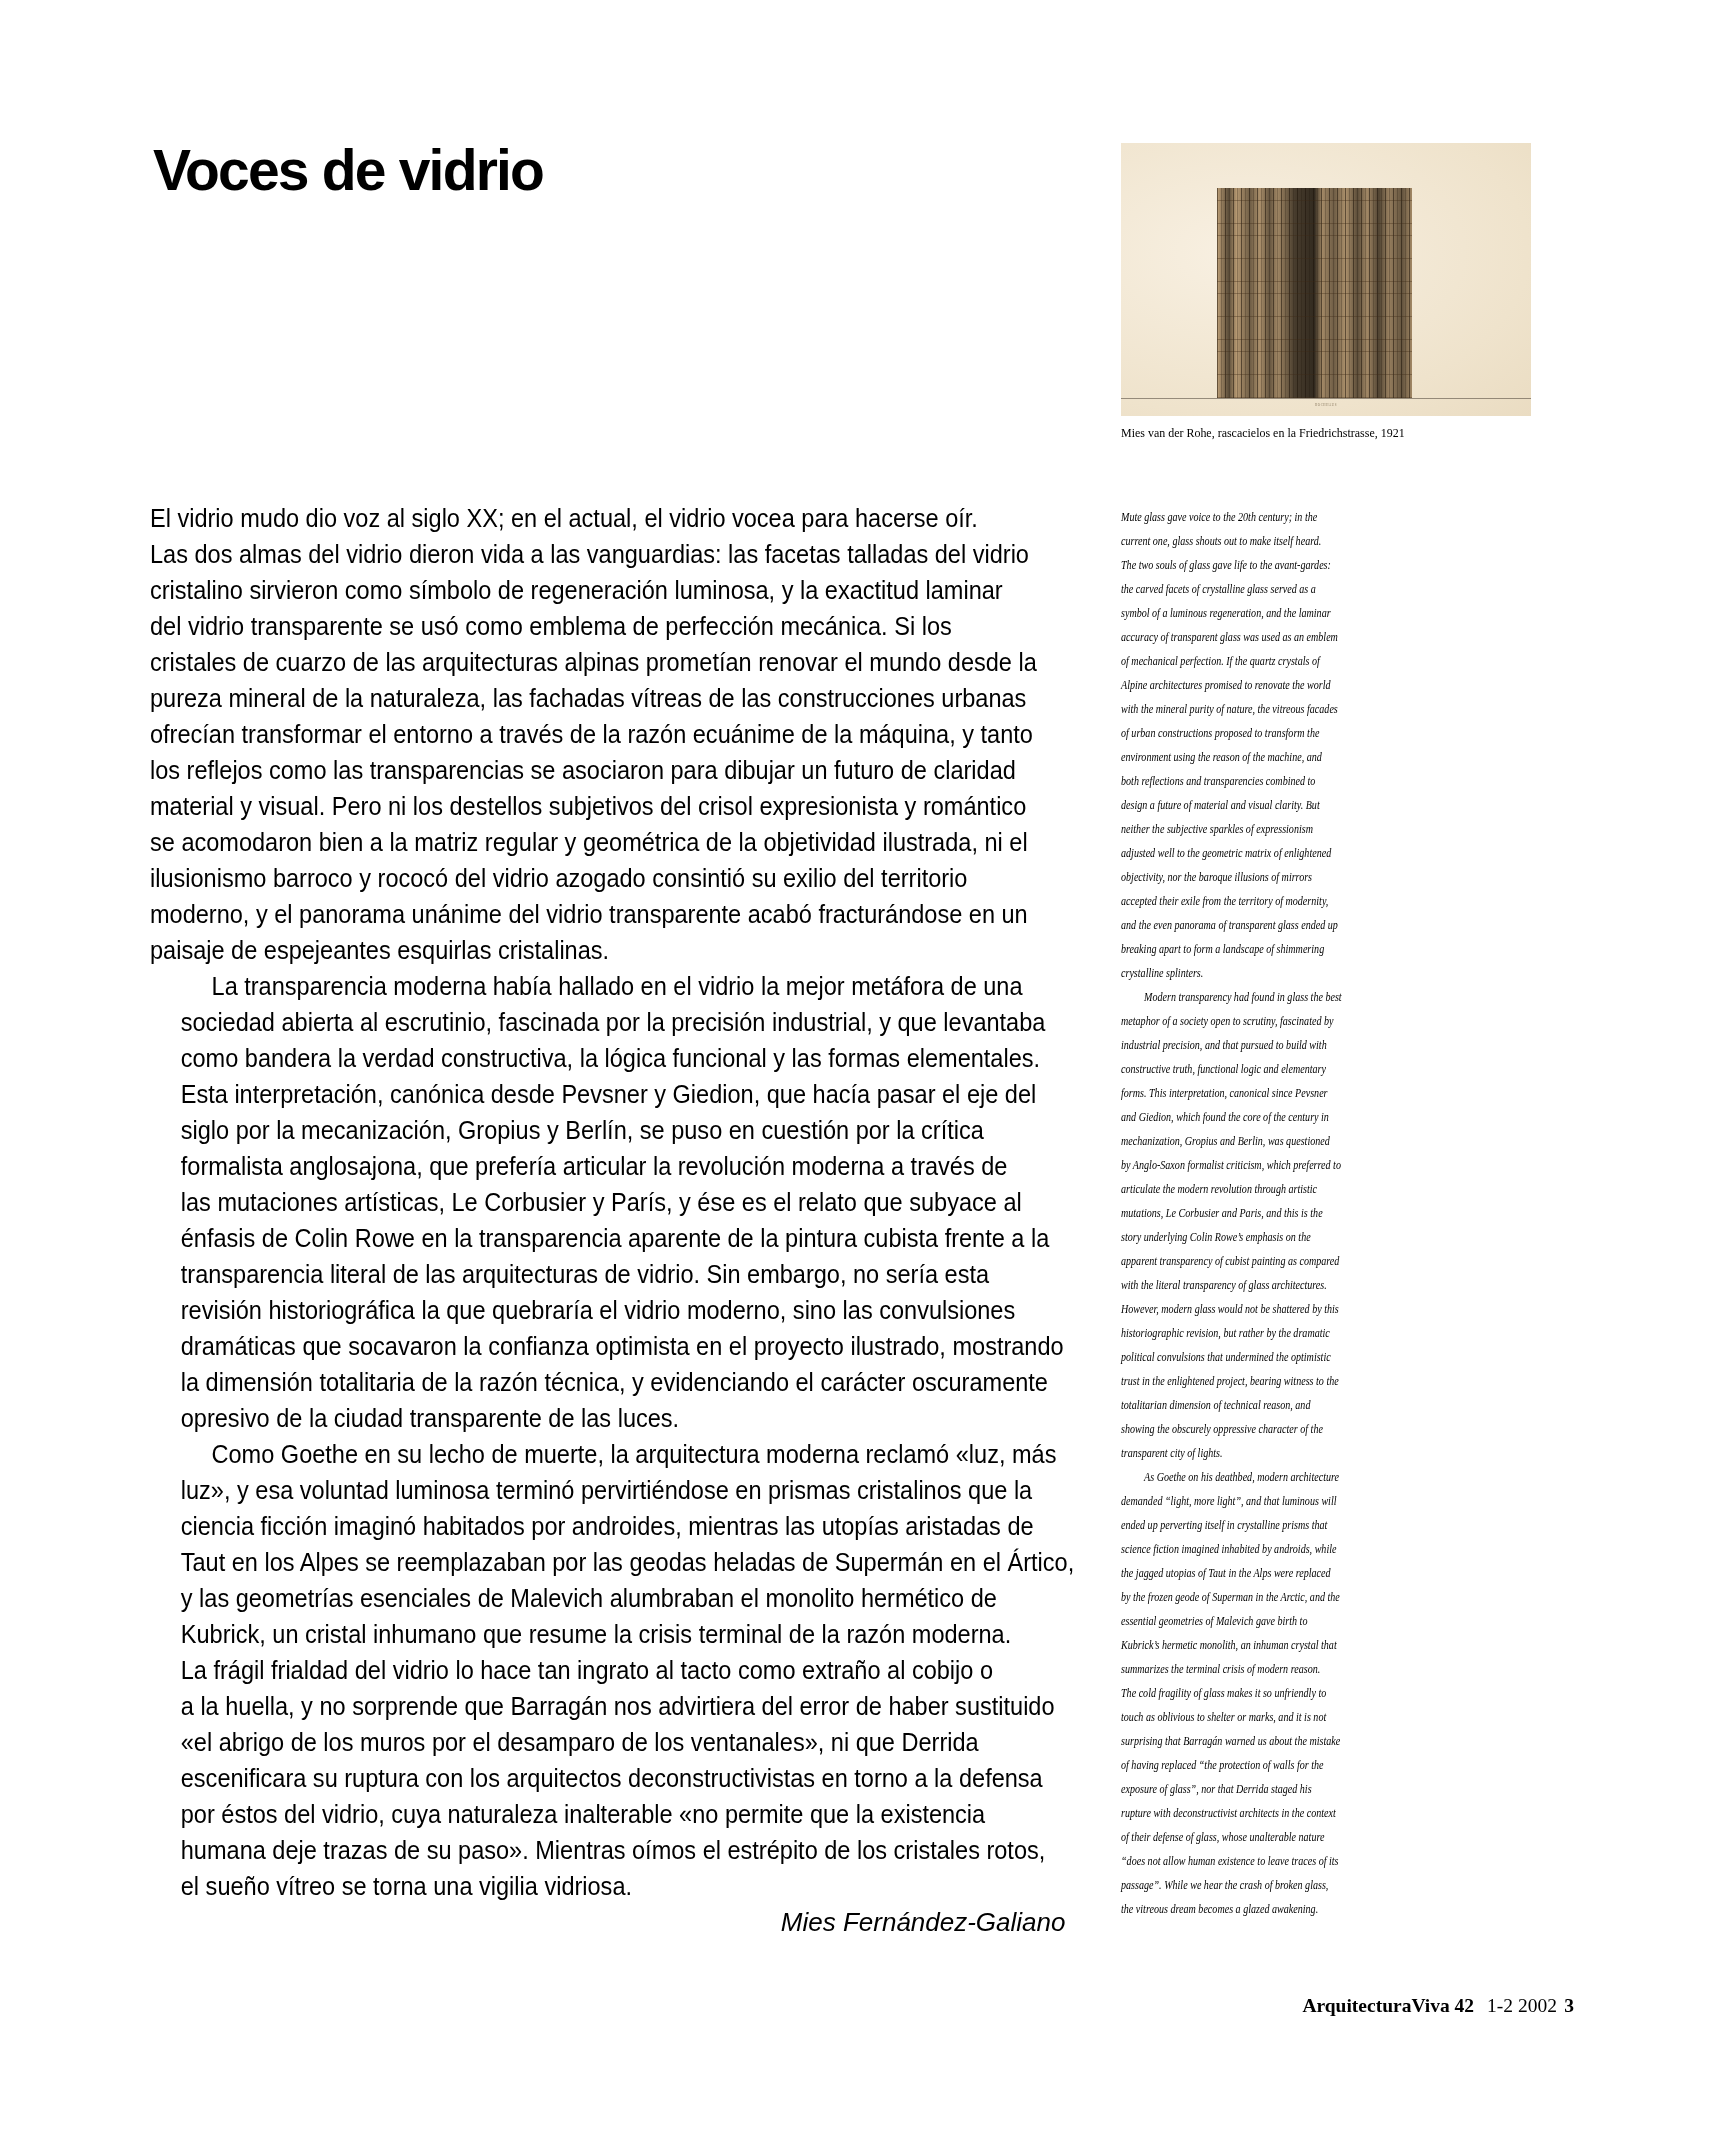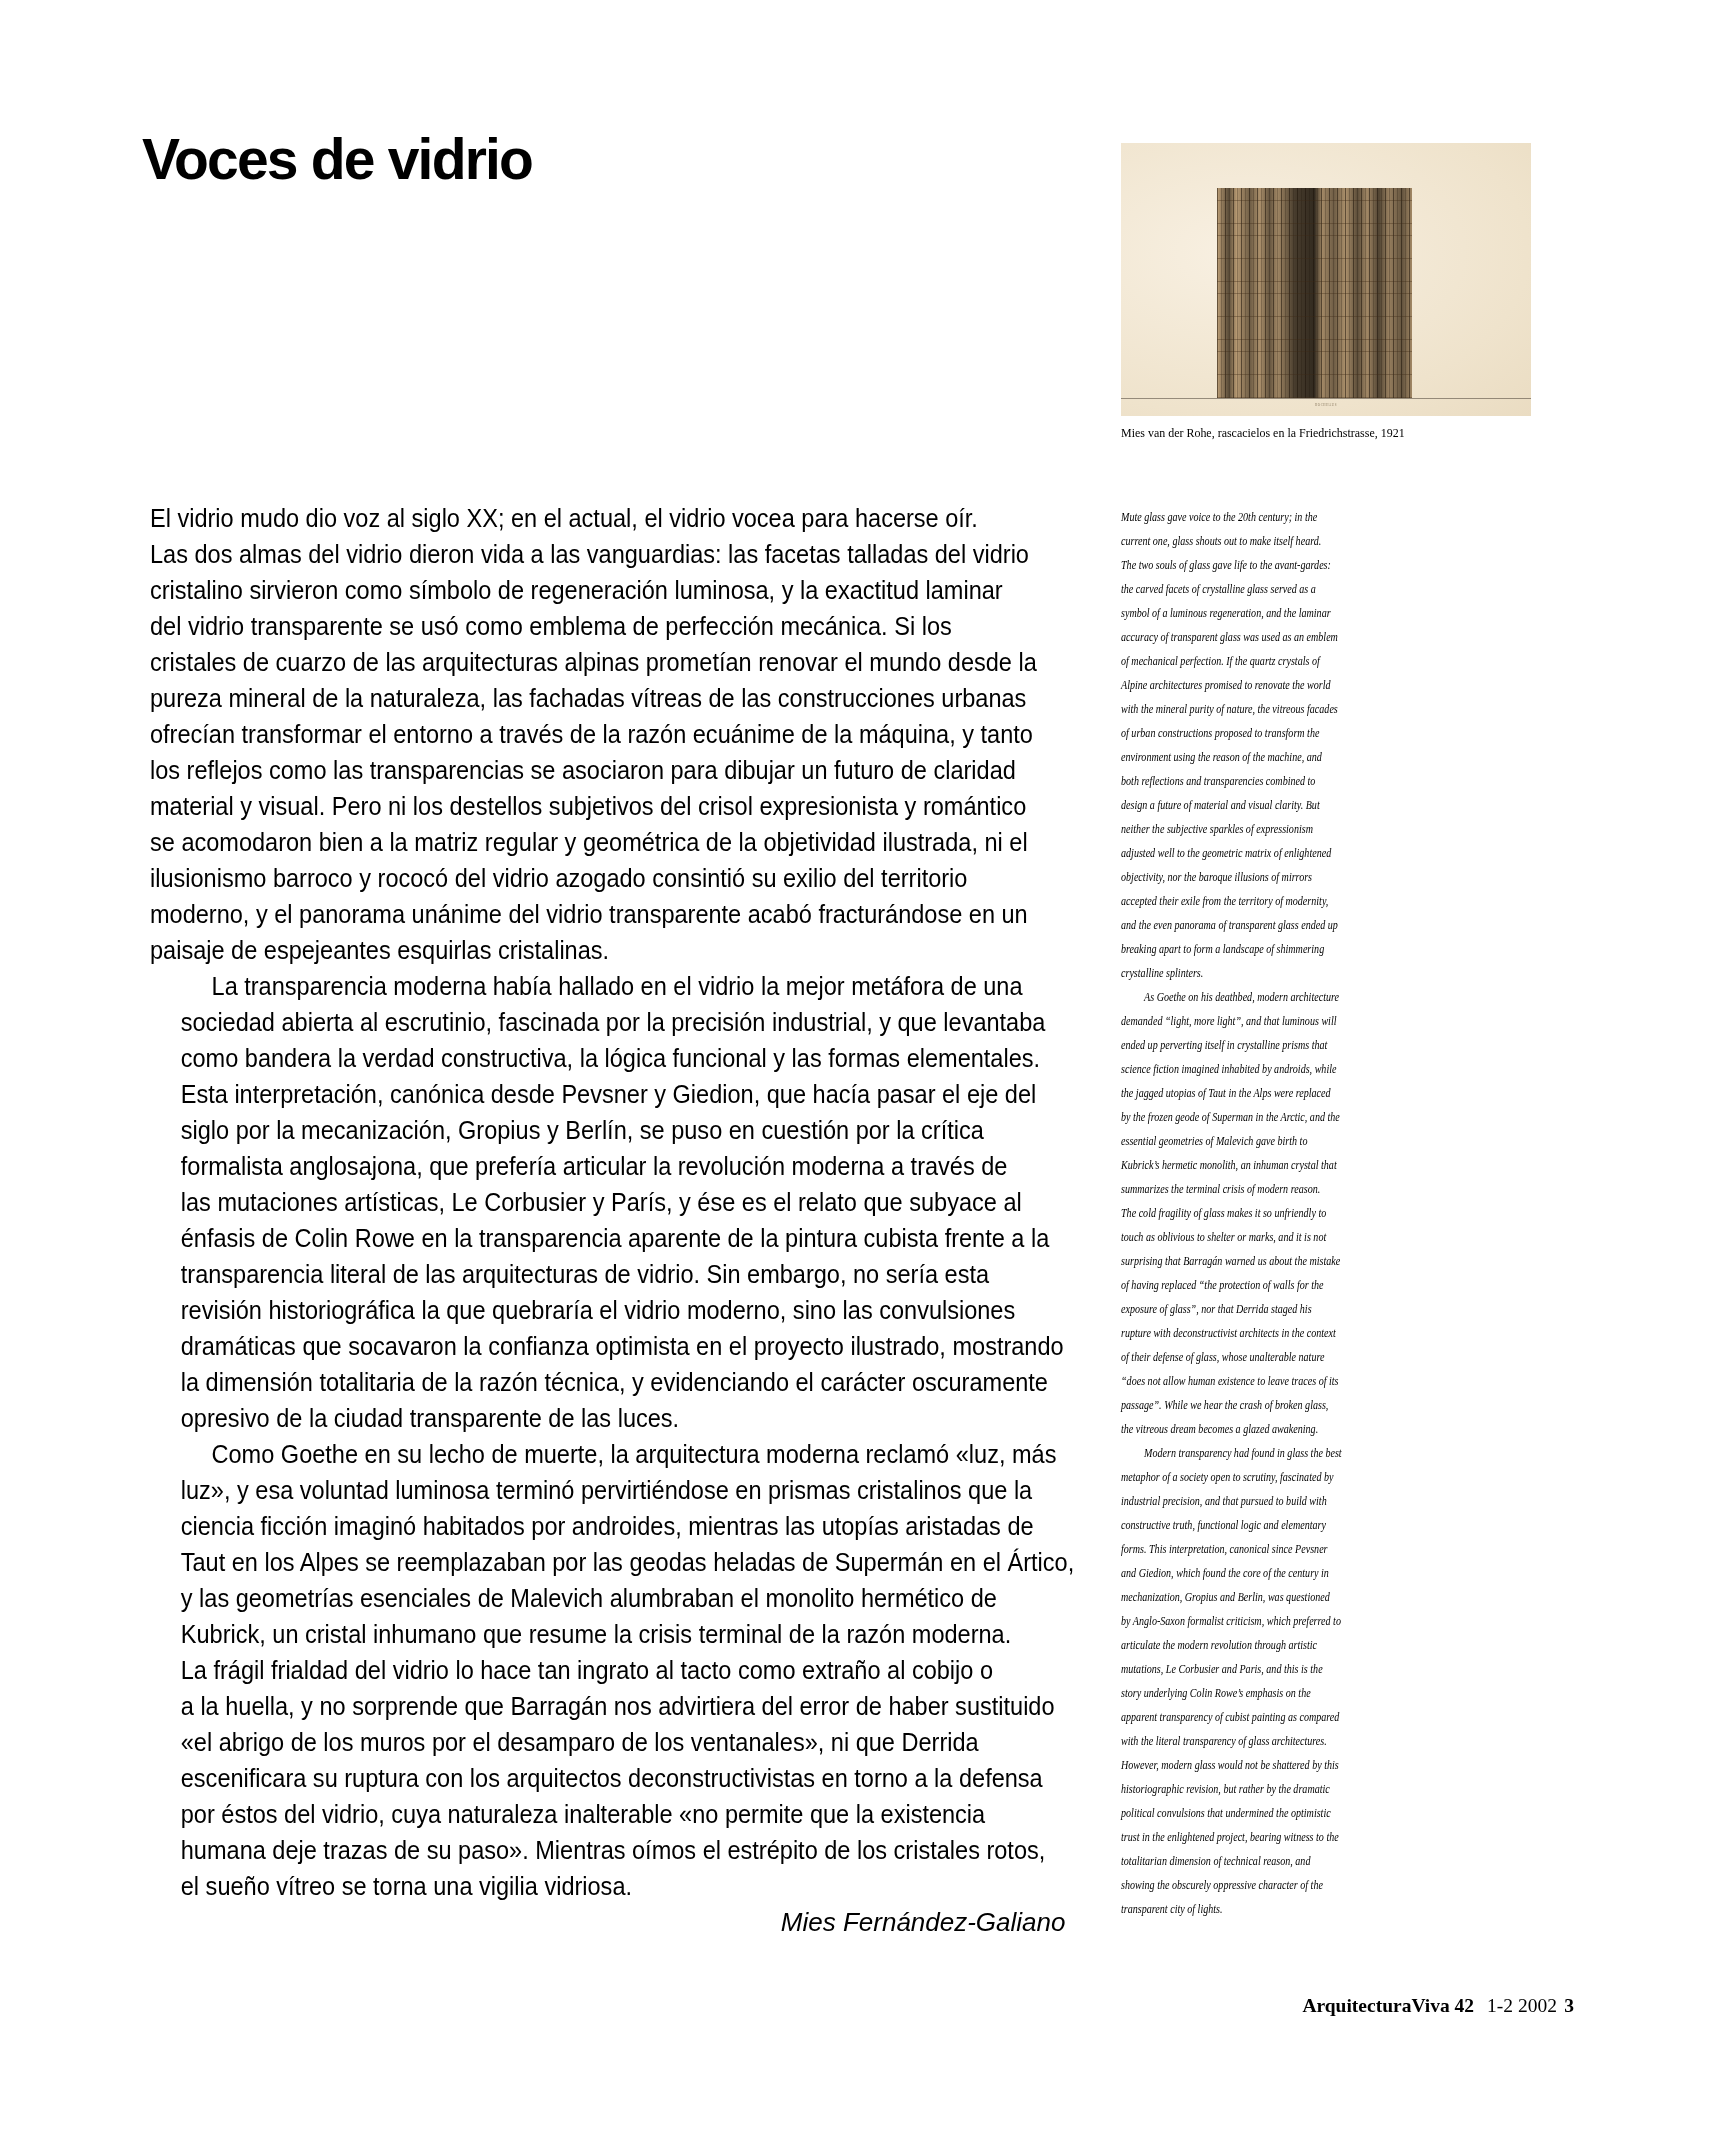--- a/index.html
+++ b/index.html
@@ -1,20 +1,20 @@
 <!DOCTYPE html>
 <html style="font-size:9.8px"><head>
   <meta charset="utf-8">
   <style>
     html, body { margin: 0; padding: 0; background: #ffffff; }
     body { width: 1729px; height: 2140px; position: relative; overflow: hidden; color: #000; }
     .title {
       position: absolute; left: 142px; top: 131px;
       font-family: "Liberation Sans", sans-serif; font-weight: bold;
-      font-size: 57px; letter-spacing: -1.8px; line-height: 1; margin: 0;
+      font-size: 57px; letter-spacing: -1.8px; line-height: 1; margin: 11px;
     }
     .figure { position: absolute; left: 1121px; top: 143px; width: 410px; height: 273px; background: #f4ead8; overflow: hidden; }
     .figure .paper { position: absolute; inset: 0; background: radial-gradient(ellipse at 30% 40%, #f8f0e2 0%, #efe3cc 70%, #eadcc2 100%); }
     .figure .tower {
       position: absolute; left: 96px; top: 45px; width: 195px; height: 210px;
       background-color: #c9a97e;
       background-image:
         repeating-linear-gradient(0deg, rgba(60,40,20,0.35) 0 0.6px, transparent 0.6px 11.6px),
         repeating-linear-gradient(90deg, rgba(30,20,10,0.55) 0 1.2px, transparent 1.2px 4.3px, rgba(30,20,10,0.25) 4.3px 4.9px, transparent 4.9px 8px),
         linear-gradient(90deg, rgba(0,0,0,0.05) 0%, rgba(0,0,0,0.55) 6%, rgba(0,0,0,0.1) 10%, rgba(0,0,0,0.45) 17%, rgba(0,0,0,0.15) 22%, rgba(0,0,0,0.5) 27%, rgba(0,0,0,0.2) 31%, rgba(0,0,0,0.65) 40%, rgba(0,0,0,0.75) 50%, rgba(0,0,0,0.2) 54%, rgba(0,0,0,0.45) 60%, rgba(0,0,0,0.15) 66%, rgba(0,0,0,0.55) 72%, rgba(0,0,0,0.2) 77%, rgba(0,0,0,0.6) 83%, rgba(0,0,0,0.25) 88%, rgba(0,0,0,0.5) 95%, rgba(0,0,0,0.2) 100%);
@@ -126,41 +126,20 @@
       <span class="en-line">both reflections and transparencies combined to</span>
       <span class="en-line">design a future of material and visual clarity. But</span>
       <span class="en-line">neither the subjective sparkles of expressionism</span>
       <span class="en-line">adjusted well to the geometric matrix of enlightened</span>
       <span class="en-line">objectivity, nor the baroque illusions of mirrors</span>
       <span class="en-line">accepted their exile from the territory of modernity,</span>
       <span class="en-line">and the even panorama of transparent glass ended up</span>
       <span class="en-line">breaking apart to form a landscape of shimmering</span>
       <span class="en-line">crystalline splinters.</span>
     </p>
-  <p id="en-p2">
-      <span class="en-line indent">As Goethe on his deathbed, modern architecture</span>
-      <span class="en-line">demanded “light, more light”, and that luminous will</span>
-      <span class="en-line">ended up perverting itself in crystalline prisms that</span>
-      <span class="en-line">science fiction imagined inhabited by androids, while</span>
-      <span class="en-line">the jagged utopias of Taut in the Alps were replaced</span>
-      <span class="en-line">by the frozen geode of Superman in the Arctic, and the</span>
-      <span class="en-line">essential geometries of Malevich gave birth to</span>
-      <span class="en-line">Kubrick’s hermetic monolith, an inhuman crystal that</span>
-      <span class="en-line">summarizes the terminal crisis of modern reason.</span>
-      <span class="en-line">The cold fragility of glass makes it so unfriendly to</span>
-      <span class="en-line">touch as oblivious to shelter or marks, and it is not</span>
-      <span class="en-line">surprising that Barragán warned us about the mistake</span>
-      <span class="en-line">of having replaced “the protection of walls for the</span>
-      <span class="en-line">exposure of glass”, nor that Derrida staged his</span>
-      <span class="en-line">rupture with deconstructivist architects in the context</span>
-      <span class="en-line">of their defense of glass, whose unalterable nature</span>
-      <span class="en-line">“does not allow human existence to leave traces of its</span>
-      <span class="en-line">passage”. While we hear the crash of broken glass,</span>
-      <span class="en-line">the vitreous dream becomes a glazed awakening.</span>
-    </p>
   <p id="en-p1">
       <span class="en-line indent">Modern transparency had found in glass the best</span>
       <span class="en-line">metaphor of a society open to scrutiny, fascinated by</span>
       <span class="en-line">industrial precision, and that pursued to build with</span>
       <span class="en-line">constructive truth, functional logic and elementary</span>
       <span class="en-line">forms. This interpretation, canonical since Pevsner</span>
       <span class="en-line">and Giedion, which found the core of the century in</span>
       <span class="en-line">mechanization, Gropius and Berlin, was questioned</span>
       <span class="en-line">by Anglo-Saxon formalist criticism, which preferred to</span>
       <span class="en-line">articulate the modern revolution through artistic</span>
@@ -169,18 +148,39 @@
       <span class="en-line">apparent transparency of cubist painting as compared</span>
       <span class="en-line">with the literal transparency of glass architectures.</span>
       <span class="en-line">However, modern glass would not be shattered by this</span>
       <span class="en-line">historiographic revision, but rather by the dramatic</span>
       <span class="en-line">political convulsions that undermined the optimistic</span>
       <span class="en-line">trust in the enlightened project, bearing witness to the</span>
       <span class="en-line">totalitarian dimension of technical reason, and</span>
       <span class="en-line">showing the obscurely oppressive character of the</span>
       <span class="en-line">transparent city of lights.</span>
     </p>
+  <p id="en-p2">
+      <span class="en-line indent">As Goethe on his deathbed, modern architecture</span>
+      <span class="en-line">demanded “light, more light”, and that luminous will</span>
+      <span class="en-line">ended up perverting itself in crystalline prisms that</span>
+      <span class="en-line">science fiction imagined inhabited by androids, while</span>
+      <span class="en-line">the jagged utopias of Taut in the Alps were replaced</span>
+      <span class="en-line">by the frozen geode of Superman in the Arctic, and the</span>
+      <span class="en-line">essential geometries of Malevich gave birth to</span>
+      <span class="en-line">Kubrick’s hermetic monolith, an inhuman crystal that</span>
+      <span class="en-line">summarizes the terminal crisis of modern reason.</span>
+      <span class="en-line">The cold fragility of glass makes it so unfriendly to</span>
+      <span class="en-line">touch as oblivious to shelter or marks, and it is not</span>
+      <span class="en-line">surprising that Barragán warned us about the mistake</span>
+      <span class="en-line">of having replaced “the protection of walls for the</span>
+      <span class="en-line">exposure of glass”, nor that Derrida staged his</span>
+      <span class="en-line">rupture with deconstructivist architects in the context</span>
+      <span class="en-line">of their defense of glass, whose unalterable nature</span>
+      <span class="en-line">“does not allow human existence to leave traces of its</span>
+      <span class="en-line">passage”. While we hear the crash of broken glass,</span>
+      <span class="en-line">the vitreous dream becomes a glazed awakening.</span>
+    </p>
 </div>
 
 <div class="footer">
   <span class="mag">ArquitecturaViva 42</span><span class="date">1-2 2002</span><span class="page">3</span>
 </div>
 
 
 </body></html>

